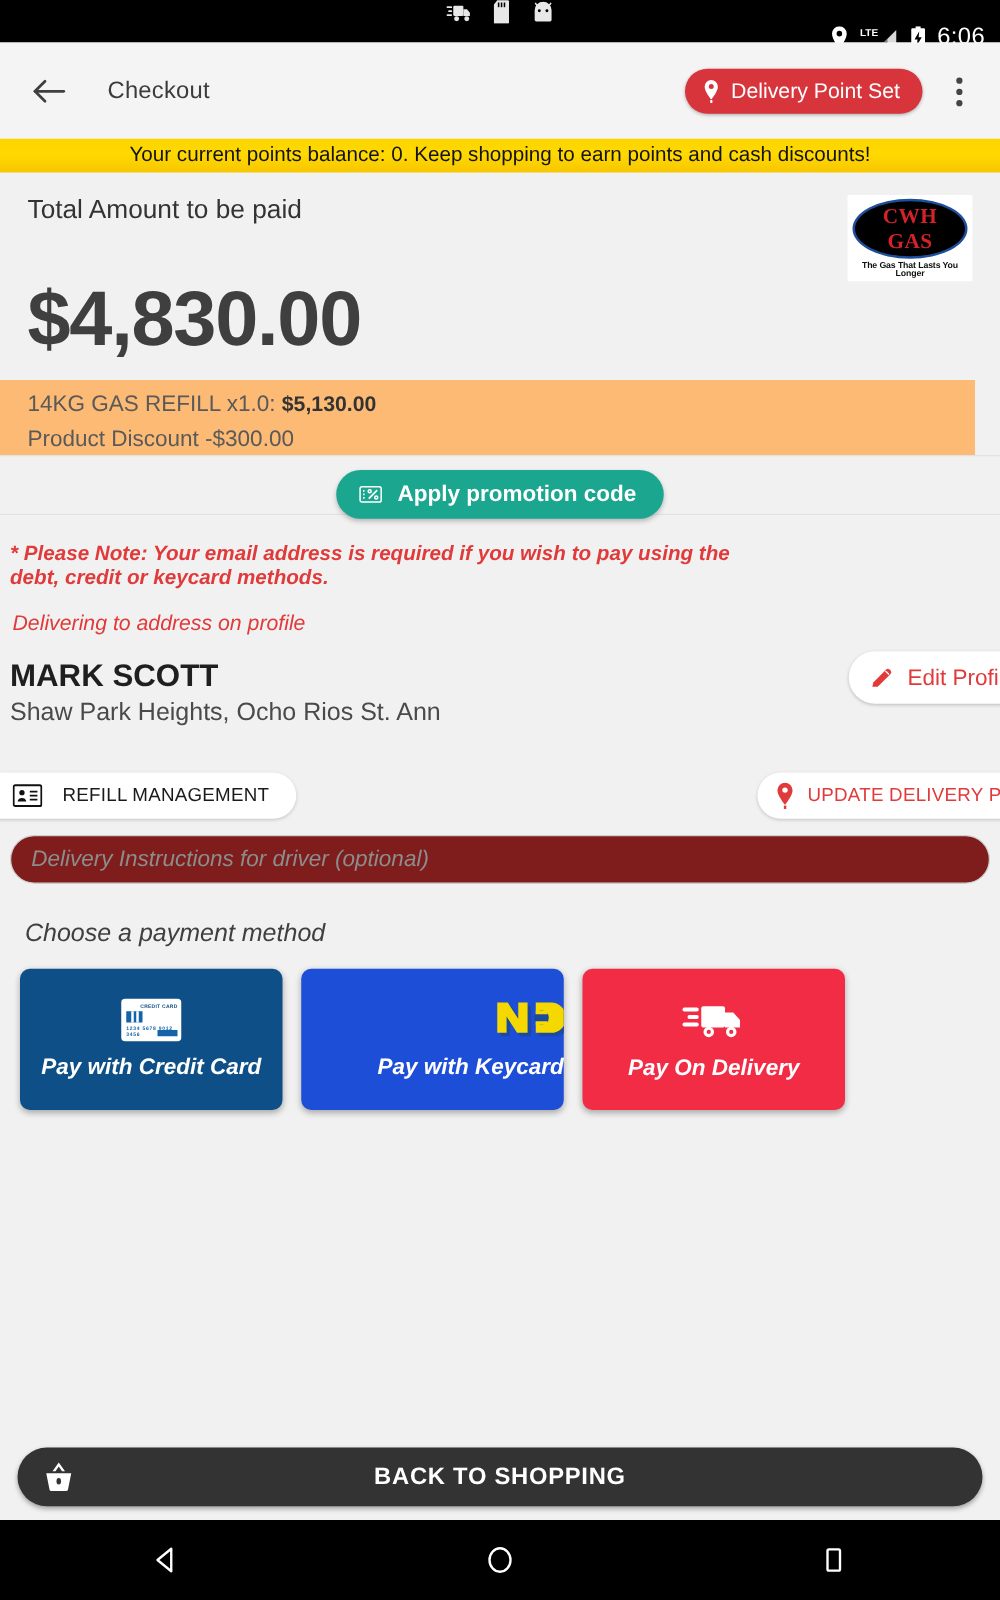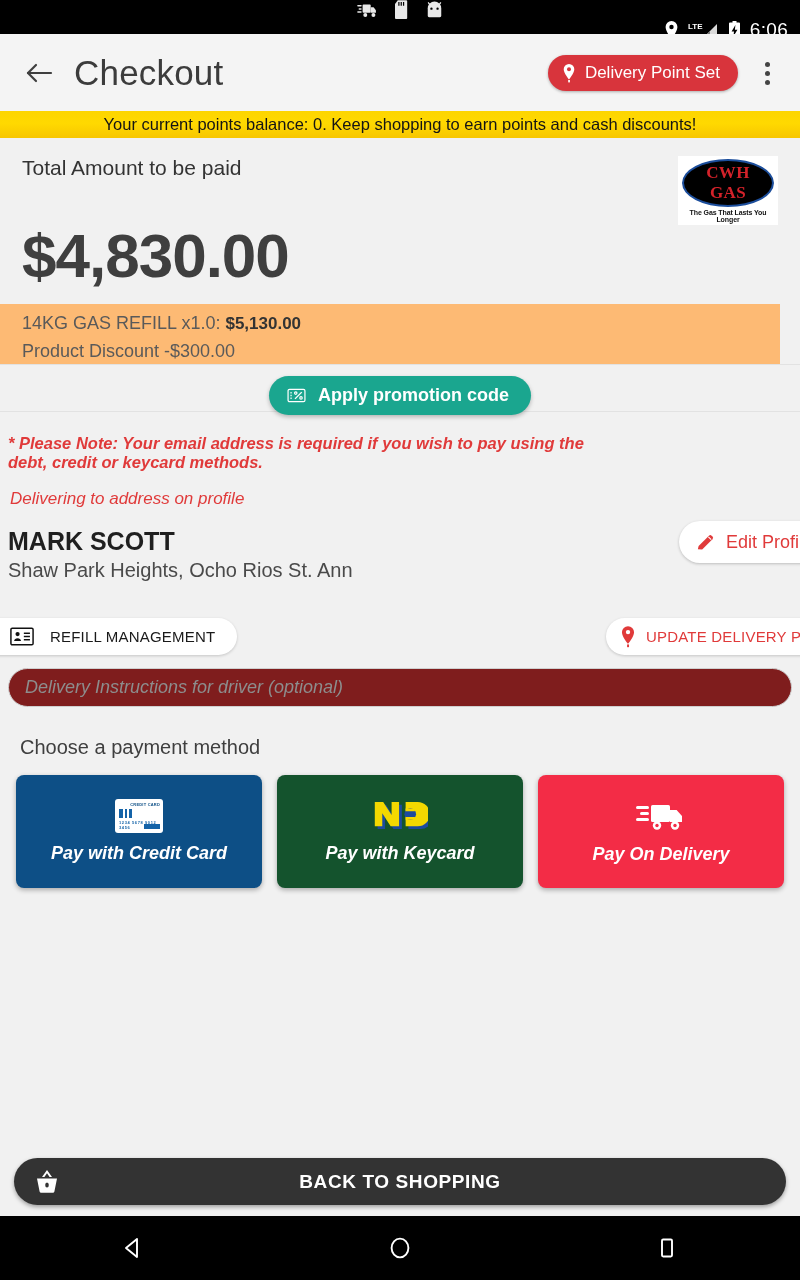--- a/index.html
+++ b/index.html
@@ -22,21 +22,21 @@
   .sb-time { font-size: 19px; color: #fff; letter-spacing: .3px; }
   .sb-icon { display: block; }
 
   
   .appbar {
     position: absolute; top: 34px; left: 0; width: 800px; height: 78px;
     background: #f4f4f4; display: flex; align-items: center; padding: 0 16px;
   }
   .back-btn { width: 46px; height: 46px; display: flex; align-items: center; justify-content: center; cursor: pointer; }
   .appbar-title {
-    font-size: 35px; color: #3c3c3c; margin-left: 12px; letter-spacing: .2px;
+    font-size: 19px; color: #3c3c3c; margin-left: 24px; letter-spacing: .2px;
   }
   .dp-chip {
     margin-left: auto; display: flex; align-items: center; gap: 9px;
     background: #d8343c; color: #fff; border-radius: 22px;
     padding: 8px 18px 8px 14px; font-size: 17px; cursor: pointer;
     box-shadow: 0 1px 3px rgba(0,0,0,.3);
   }
   .kebab { width: 34px; margin-left: 12px; display: flex; flex-direction: column; align-items: center; gap: 4px; cursor: pointer; }
   .kebab i { width: 5px; height: 5px; border-radius: 50%; background: #444; display: block; }
 
@@ -128,32 +128,32 @@
 
   
   .instr-input {
     position: absolute; top: 668px; left: 8px; width: 784px; height: 39px;
     border: 1px solid #cfcfcf; border-radius: 20px; background: #7f1d1d;
     padding: 0 16px; font-size: 18px; font-style: italic; color: #8d8d8d;
     font-family: "Liberation Sans", sans-serif; outline: none;
   }
   .instr-input::placeholder { color: #8d8d8d; font-style: italic; opacity: 1; }
 
-  .choose-label { position: absolute; top: 736px; left: 20px; font-size: 20px; color: #3f3f3f; }
+  .choose-label { position: absolute; top: 736px; left: 20px; font-size: 20px; color: #3f3f3f; font-style: italic; }
 
   
   .pay-row { position: absolute; top: 775px; left: 16px; width: 768px; display: flex; gap: 15px; }
   .pay-tile {
-    width: 246px; height: 113px; border-radius: 8px;
+    width: 210px; height: 113px; border-radius: 8px;
     display: flex; flex-direction: column; align-items: center; justify-content: center;
     gap: 10px; cursor: pointer; box-shadow: 0 2px 5px rgba(0,0,0,.3);
   }
   .pay-tile .plabel { font-size: 18px; font-weight: bold; font-style: italic; color: #fff; }
   .tile-cc { background: #0d4f86; }
-  .tile-kc { background: #14532d; }
+  .tile-kc { background: #1d4ed8; align-items: flex-end; }
   .tile-pod { background: #f32c46; }
 
   .cc-card { width: 48px; height: 34px; background: #fff; border-radius: 3px; position: relative; }
   .cc-card .cc-top { position: absolute; right: 3px; top: 3px; font-size: 4px; font-weight: bold; color: #0d4f86; letter-spacing: .2px; }
   .cc-card .cc-chip { position: absolute; left: 4px; top: 10px; width: 13px; height: 9px; background: #1463a8; }
   .cc-card .cc-chip:after { content: ""; position: absolute; left: 4px; top: 0; width: 1.5px; height: 9px; background: #fff; }
   .cc-card .cc-chip:before { content: ""; position: absolute; left: 8px; top: 0; width: 1.5px; height: 9px; background: #fff; }
   .cc-card .cc-nums { position: absolute; left: 4px; top: 21px; font-size: 4px; color: #1463a8; letter-spacing: .6px; font-weight: bold; }
   .cc-card .cc-stripe { position: absolute; right: 3px; bottom: 4px; width: 16px; height: 5px; background: #1463a8; }
 

